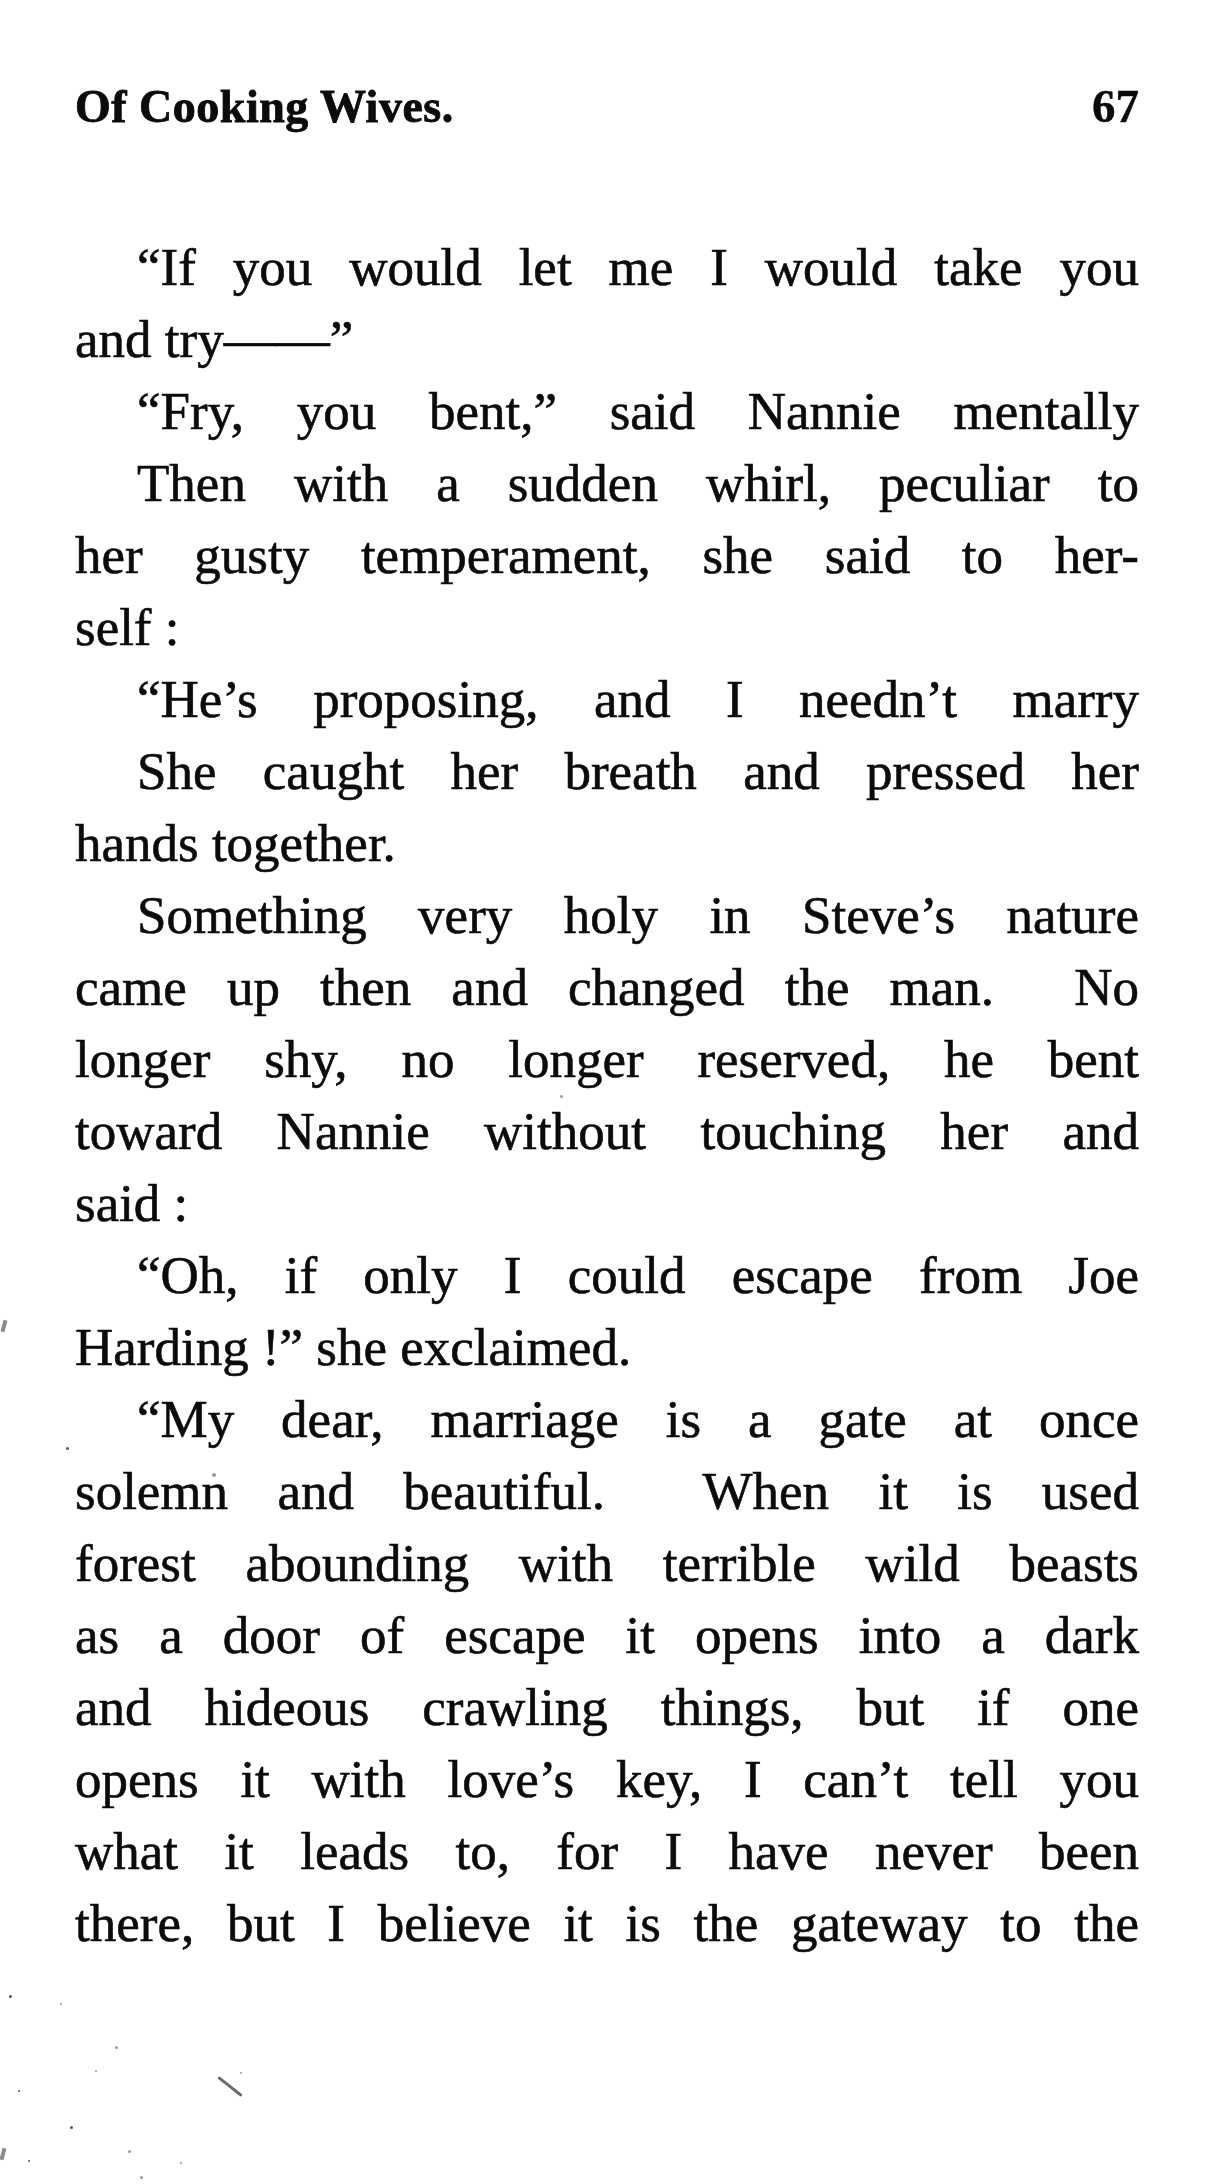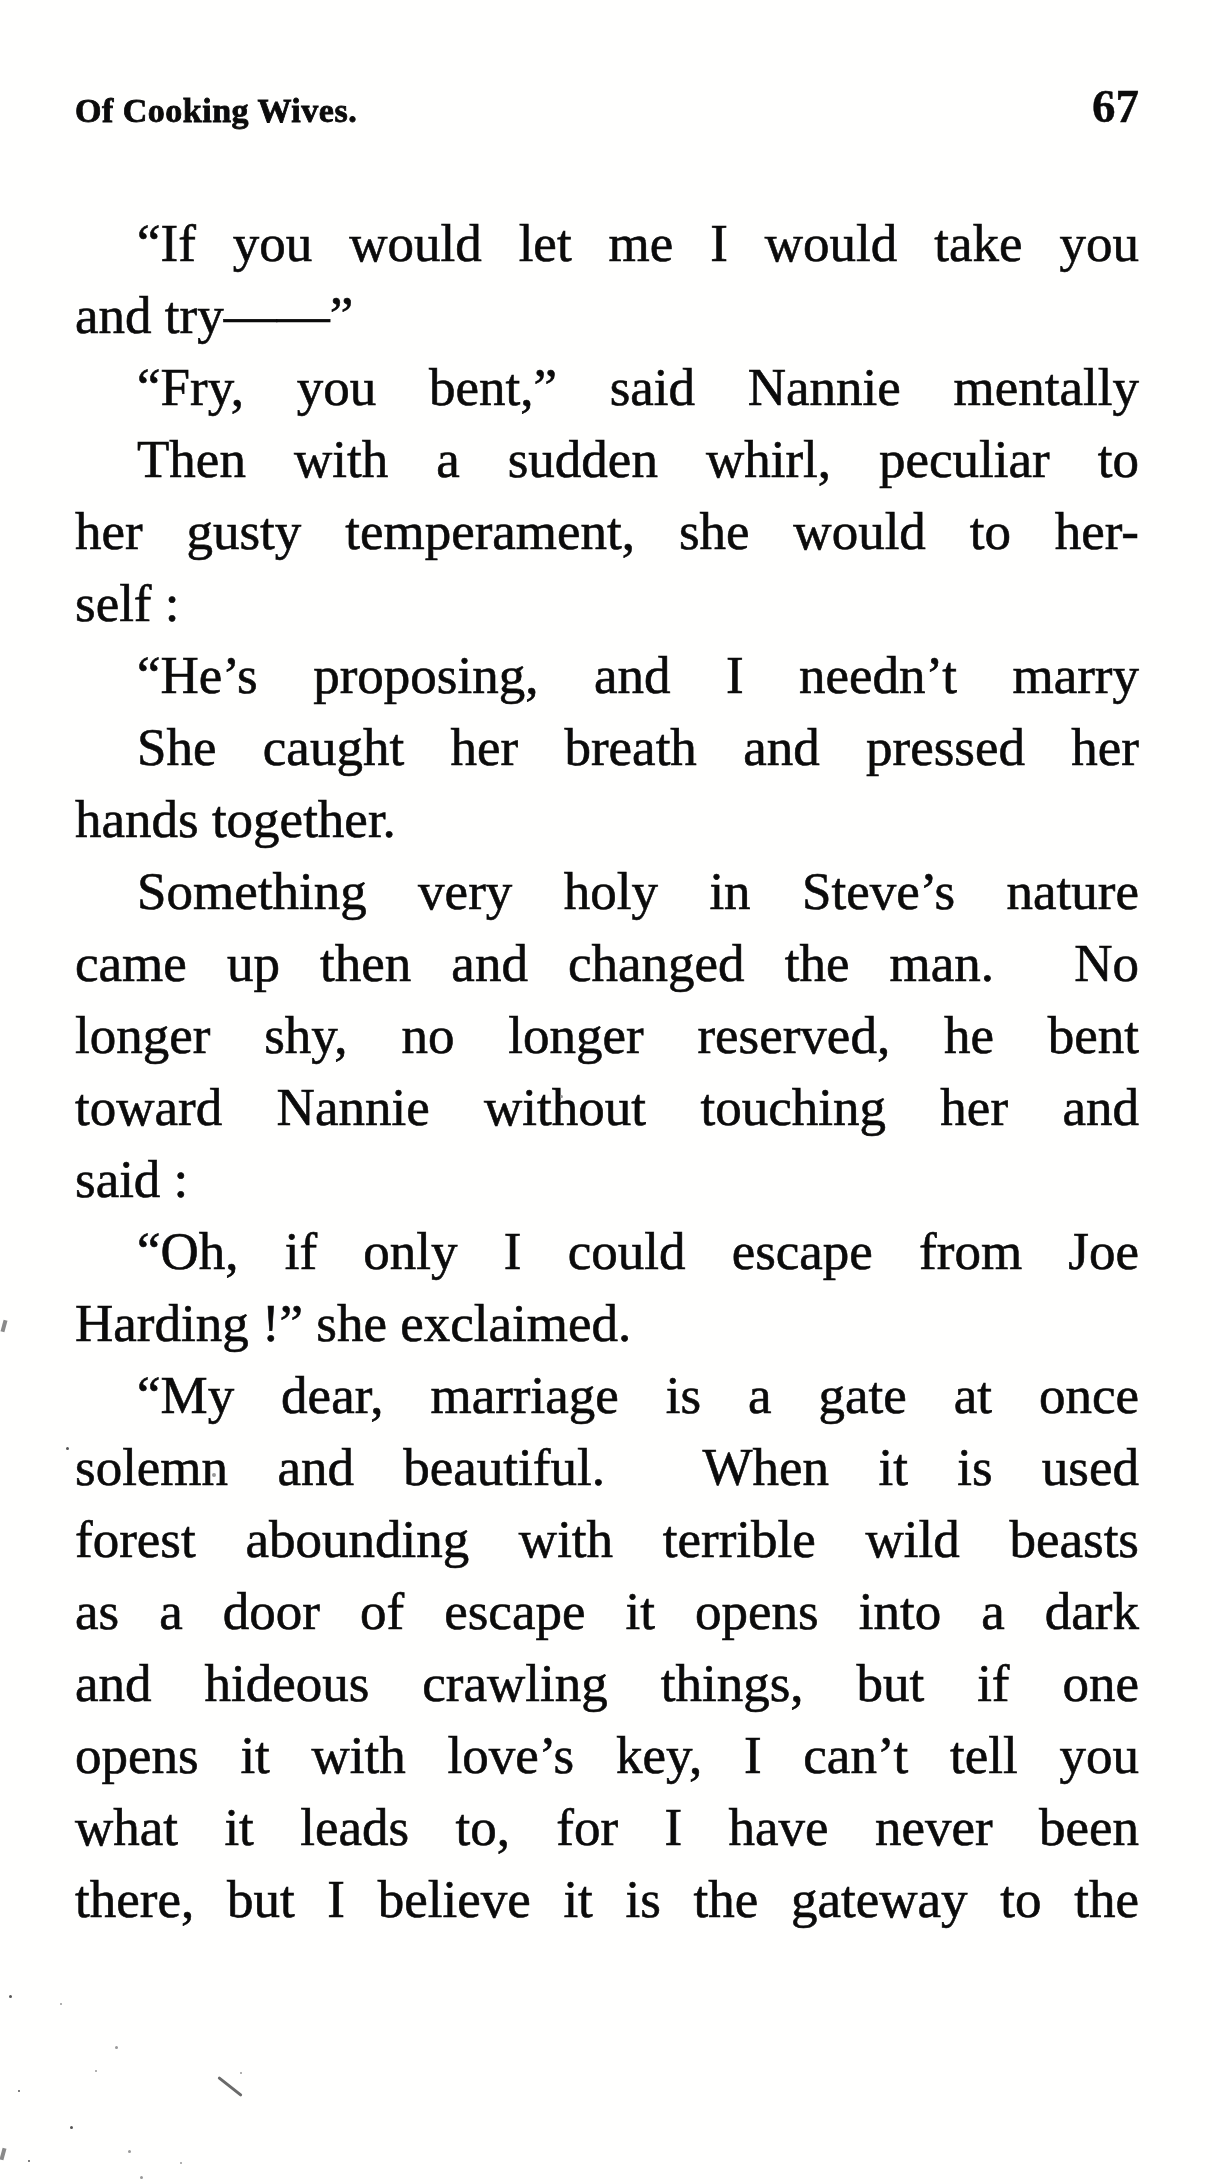--- a/index.html
+++ b/index.html
@@ -21,34 +21,34 @@
     left: 75px;
     right: 73px;
     top: 78px;
   }
   .page-header {
     display: flex;
     justify-content: space-between;
     align-items: baseline;
   }
   .page-title {
-    font-size: 34px;
+    font-size: 46px;
     font-weight: bold;
     letter-spacing: 0.5px;
     -webkit-text-stroke: 0.8px #0b0b0b;
     line-height: 56px;
   }
   .page-number {
     font-size: 47px;
     font-weight: bold;
     -webkit-text-stroke: 0.4px #0b0b0b;
     line-height: 56px;
   }
   .page-body {
-    margin-top: 68px;
+    margin-top: 96px;
   }
   .paragraph { margin: 0; }
   .line {
     font-size: 53px;
     line-height: 72px;
     height: 72px;
     white-space: nowrap;
     -webkit-text-stroke: 0.6px #0b0b0b;
   }
   .line.just {
@@ -93,21 +93,21 @@
     <div class="page-body">
         <div class="paragraph">
           <div class="line indent just">“If you would let me I would take you</div>
           <div class="line">and try——”</div>
         </div>
         <div class="paragraph">
           <div class="line indent just">“Fry, you bent,” said Nannie mentally</div>
         </div>
         <div class="paragraph">
           <div class="line indent just">Then with a sudden whirl, peculiar to</div>
-          <div class="line just">her gusty temperament, she would to her-</div>
+          <div class="line just">her gusty temperament, she said to her-</div>
           <div class="line">self :</div>
         </div>
         <div class="paragraph">
           <div class="line indent just">“He’s proposing, and I needn’t marry</div>
         </div>
         <div class="paragraph">
           <div class="line indent just">She caught her breath and pressed her</div>
           <div class="line">hands together.</div>
         </div>
         <div class="paragraph">

